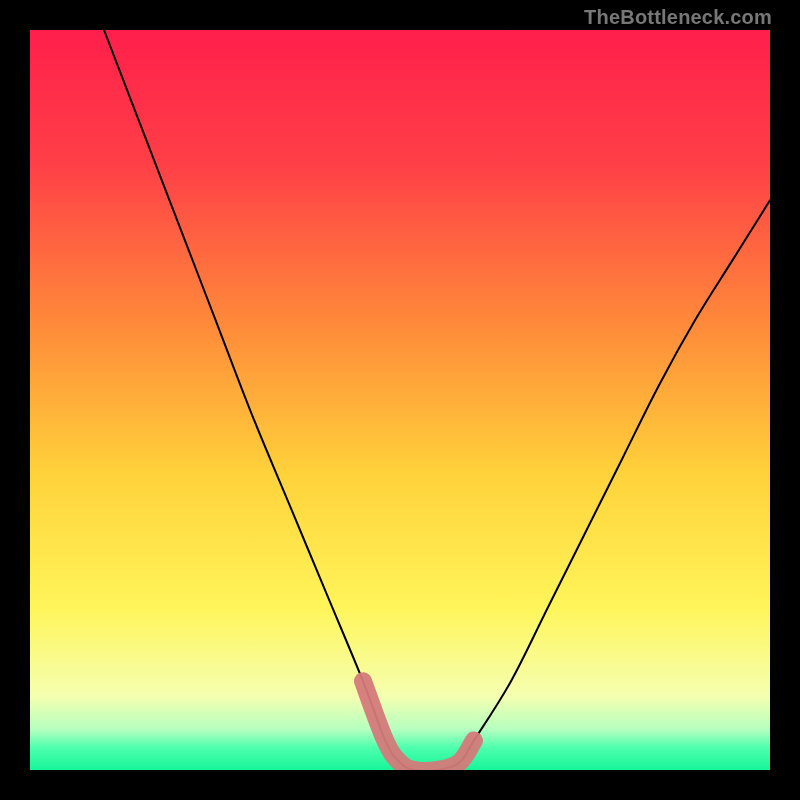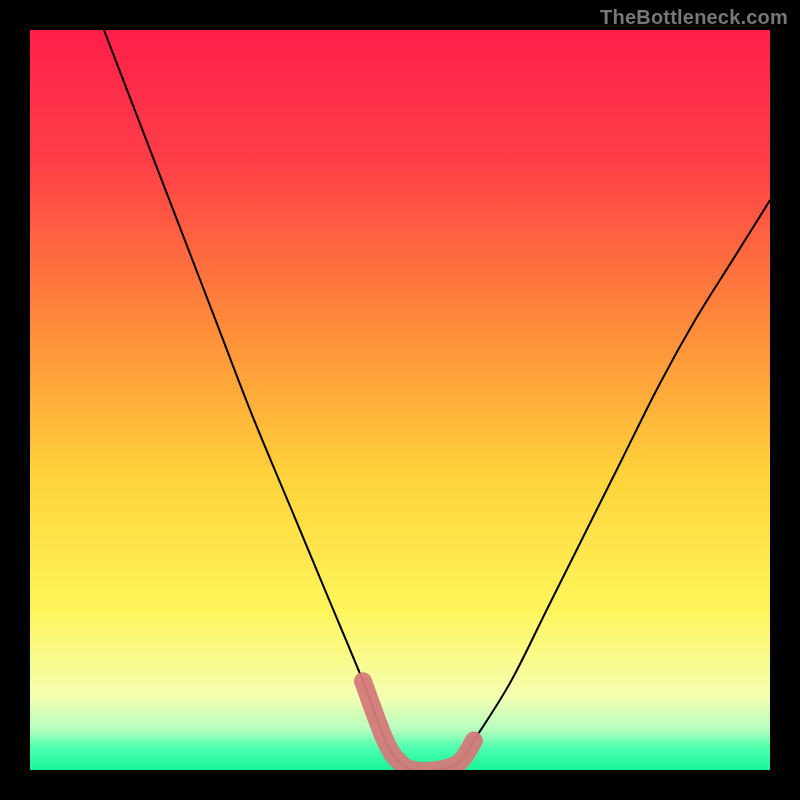--- a/index.html
+++ b/index.html
@@ -37,21 +37,21 @@
     position: absolute;
     left: 0;
     top: 0;
     width: 100%;
     height: 100%;
     z-index: 5;
   }
   .watermark {
     position: absolute;
     top: 6px;
-    right: 12px;
+    right: 28px;
     color: #777;
     font-size: 20px;
     font-weight: 600;
     letter-spacing: 0.2px;
     z-index: 20;
     user-select: none;
   }
 </style>
 </head>
 <body>

